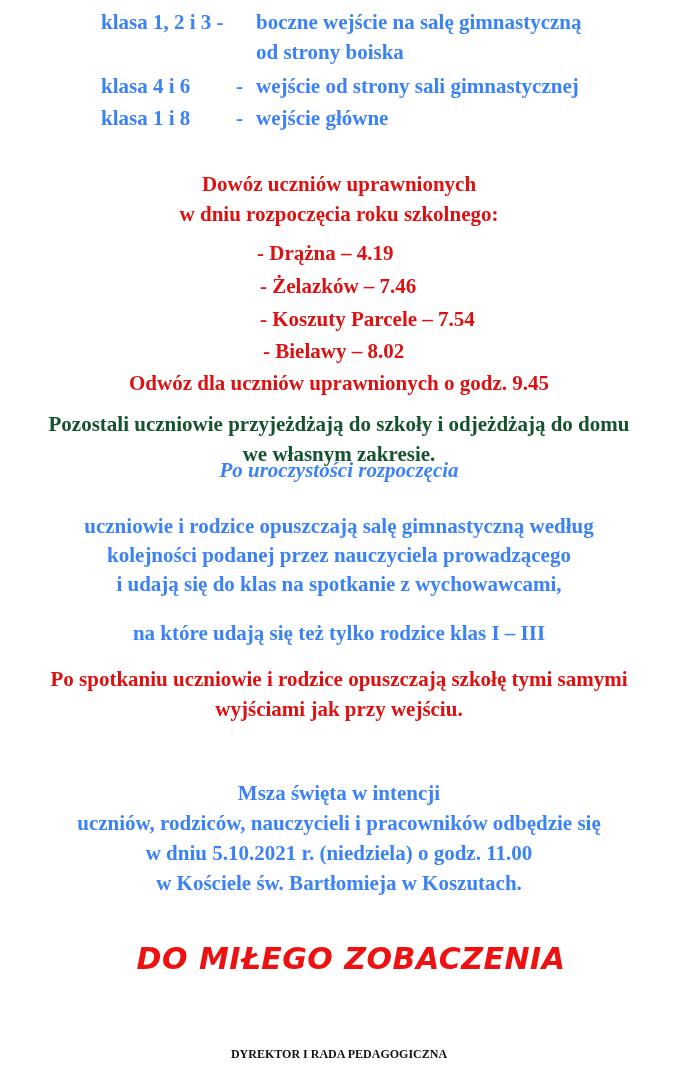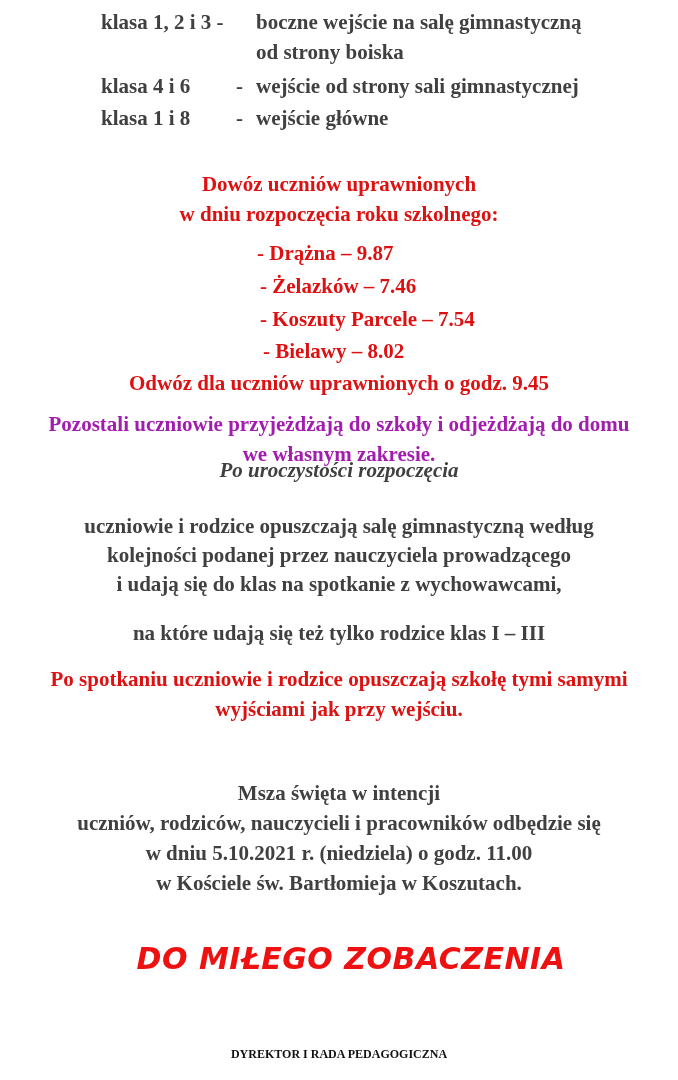--- a/index.html
+++ b/index.html
@@ -13,22 +13,22 @@
       position: relative;
       overflow: hidden;
       font-family: "Liberation Serif", "DejaVu Serif", serif;
       font-weight: bold;
       font-size: 21px;
       color: #111111;
     }
     .abs { position: absolute; white-space: nowrap; line-height: 1; }
     .center { left: 0; width: 678px; text-align: center; }
     .red { color: #dd1111; }
-    .green { color: #a21caf; }
-    .black { color: #404040; }
+    .green { color: #14532d; }
+    .black { color: #3b82f6; }
     .greeting {
       font-family: "DejaVu Sans", "Liberation Sans", sans-serif;
       font-style: italic;
       font-weight: bold;
       font-size: 30px;
       color: #ee1111;
       letter-spacing: 0.5px;
       padding-left: 12px;
     }
     .signature {
@@ -51,21 +51,21 @@
 
   <span class="abs black" style="left:101px; top:108px;">klasa 1 i 8</span>
   <span class="abs black" style="left:236px; top:108px;">-</span>
   <span class="abs black" style="left:256px; top:108px;">wejście główne</span>
 </div>
 
 <div>
   <div class="abs center red" style="top:174px;">Dowóz uczniów uprawnionych</div>
   <div class="abs center red" style="top:204px;">w dniu rozpoczęcia roku szkolnego:</div>
 
-  <span class="abs red" style="left:257px; top:243px;">- Drążna –   9.87</span>
+  <span class="abs red" style="left:257px; top:243px;">- Drążna –   4.19</span>
   <span class="abs red" style="left:260px; top:276px;">- Żelazków – 7.46</span>
   <span class="abs red" style="left:260px; top:309px;">- Koszuty Parcele – 7.54</span>
   <span class="abs red" style="left:263px; top:341px;">- Bielawy – 8.02</span>
 
   <div class="abs center red" style="top:373px;">Odwóz dla uczniów uprawnionych  o godz.  9.45</div>
 </div>
 
 <div>
   <div class="abs center green" style="top:414px;">Pozostali uczniowie przyjeżdżają do szkoły i odjeżdżają do domu</div>
   <div class="abs center green" style="top:444px;">we własnym zakresie.</div>

